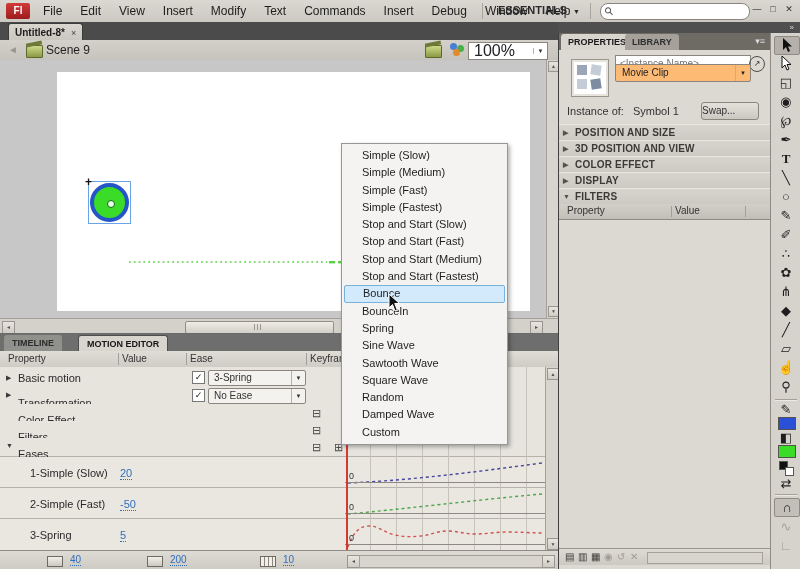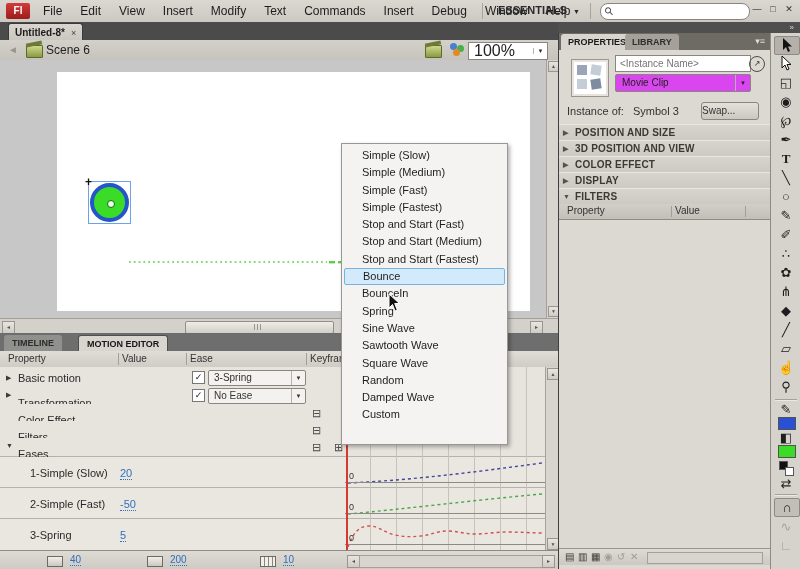--- a/index.html
+++ b/index.html
@@ -85,21 +85,21 @@
   #right-darkstrip{position:absolute;left:558px;top:22px;width:242px;height:11px;background:#4f4f4f;color:#d9d9d9;font-size:8px;}
   #props{position:absolute;left:558px;top:33px;width:212px;height:536px;background:#dcd8d2;border-left:1px solid #3f3f3f;}
   #props-tabbar{position:absolute;left:0;top:0;width:212px;height:17px;background:#6e6a64;}
   .p-tab{position:absolute;top:1px;height:16px;font-size:9px;font-weight:bold;line-height:16px;padding:0 7px;border-radius:3px 3px 0 0;}
   #ptab-properties{left:2px;background:#d8d4ce;color:#1a1a1a;}
   #ptab-library{left:66px;background:#a5a19a;color:#2e2e2e;}
   #panel-menu{position:absolute;right:6px;top:3px;color:#ddd;font-size:9px;}
   #mc-iconbox{position:absolute;left:12px;top:26px;width:36px;height:36px;background:#fff;border:1px solid #9a968f;box-shadow:inset 0 0 0 2px #e7e4de;}
   #instance-input{position:absolute;left:56px;top:22px;width:126px;height:15px;border:1px solid #8a867f;background:#fff;font-size:10px;color:#555;padding:0 4px;font-family:"Liberation Sans",sans-serif;}
   #goto-btn{position:absolute;left:190px;top:23px;width:14px;height:14px;border:1.5px solid #4e4a44;border-radius:50%;font-size:8px;text-align:center;line-height:13px;color:#333;}
-  #type-combo{position:absolute;left:56px;top:41px;width:134px;height:16px;background:#d946ef;border:1px solid #8a867f;border-radius:2px;font-size:10px;}
+  #type-combo{position:absolute;left:56px;top:31px;width:134px;height:16px;background:#fdba74;border:1px solid #8a867f;border-radius:2px;font-size:10px;}
   #instance-of{position:absolute;left:8px;top:72px;font-size:11px;color:#333;}
   #swap-btn{position:absolute;left:142px;top:69px;width:56px;height:16px;background:linear-gradient(#e4e1db,#cbc7c1);border:1px solid #8a867f;border-radius:3px;font-size:10px;text-align:left;line-height:15px;color:#333;}
   .sect{position:absolute;left:0;width:212px;height:16px;background:linear-gradient(#d7d3cd,#ccc8c2);border-top:1px solid #e9e6e0;border-bottom:1px solid #a7a39c;font-size:10px;font-weight:bold;color:#3b3934;}
   .sect .ar{position:absolute;left:4px;top:4px;font-size:7px;color:#55524c;}
   .sect .tx{position:absolute;left:16px;top:2px;letter-spacing:.2px;}
   #pv-header{position:absolute;left:0;top:171px;width:212px;height:15px;background:linear-gradient(#d2cec8,#c2beb8);border-bottom:1px solid #8f8b84;font-size:10px;color:#333;}
   #props-bottombar{position:absolute;left:0;top:515px;width:212px;height:16px;background:linear-gradient(#dedbd5,#ccc8c2);border-top:1px solid #9a968f;}
   .pb-icon{position:absolute;top:2px;font-size:10px;color:#3c3a36;}
   .pb-icon.dim{color:#a29e97;}
   #props-minisb{position:absolute;left:88px;top:3px;width:114px;height:10px;background:#d8d5cf;border:1px solid #a5a19a;}
@@ -154,21 +154,21 @@
   <div id="tabstrip">
     <div id="doctab">
       <span class="title">Untitled-8*</span>
       <span class="x">×</span>
     </div>
   </div>
 
   <div id="editbar">
     <span id="back-arrow">◄</span>
     <div class="clap" style="position:absolute;left:26px;top:5px"></div>
-    <span id="scene-label">Scene 6</span>
+    <span id="scene-label">Scene 9</span>
     <div class="clap" style="position:absolute;left:425px;top:5px"></div>
     <div id="symbols-icon" style="position:absolute;left:450px;top:3px">
       <i style="left:0;top:0;background:#4a7ed0"></i>
         <i style="left:7px;top:2px;background:#49b04a"></i>
         <i style="left:3px;top:6px;background:#e08a2a"></i>
     </div>
     <div id="zoom-combo">
       <span class="val">100%</span>
       <span class="dd">▼</span>
     </div>
@@ -295,20 +295,21 @@
       <div style="position:absolute;left:359px;top:4px;width:182px;height:11px;background:#d8d5cf;border:1px solid #a5a19a"></div>
       <div class="sb-btn" style="left:542px;top:4px;width:11px;height:11px;font-size:5px;line-height:11px">►</div>
     </div>
   </div>
 
   <div id="context-menu">
     <div class="cm-item">Simple (Slow)</div>
     <div class="cm-item">Simple (Medium)</div>
     <div class="cm-item">Simple (Fast)</div>
     <div class="cm-item">Simple (Fastest)</div>
+    <div class="cm-item">Stop and Start (Slow)</div>
     <div class="cm-item">Stop and Start (Fast)</div>
     <div class="cm-item">Stop and Start (Medium)</div>
     <div class="cm-item">Stop and Start (Fastest)</div>
     <div class="cm-item hl" style="background: rgb(211, 234, 252);">Bounce</div>
     <div class="cm-item">BounceIn</div>
     <div class="cm-item">Spring</div>
     <div class="cm-item">Sine Wave</div>
     <div class="cm-item">Sawtooth Wave</div>
     <div class="cm-item">Square Wave</div>
     <div class="cm-item">Random</div>
@@ -341,21 +342,21 @@
       </svg>
     </div>
     <input id="instance-input" placeholder="&lt;Instance Name&gt;" style="">
     <div id="goto-btn">↗</div>
     <div id="type-combo">
       <span style="position:absolute;left:6px;top:2px">Movie Clip</span>
       <span style="position:absolute;right:0;top:0;width:14px;height:16px;border-left:1px solid #b5b1ab;font-size:6px;text-align:center;line-height:16px">▼</span>
     </div>
     <div id="instance-of">
       <span>Instance of:</span>
-      <span style="margin-left:6px">Symbol 3</span>
+      <span style="margin-left:6px">Symbol 1</span>
     </div>
     <div id="swap-btn">Swap...</div>
 
     <div class="sect" style="top:91px">
       <span class="ar">▶</span>
       <span class="tx">POSITION AND SIZE</span>
     </div>
     <div class="sect" style="top:107px">
       <span class="ar">▶</span>
       <span class="tx">3D POSITION AND VIEW</span>

